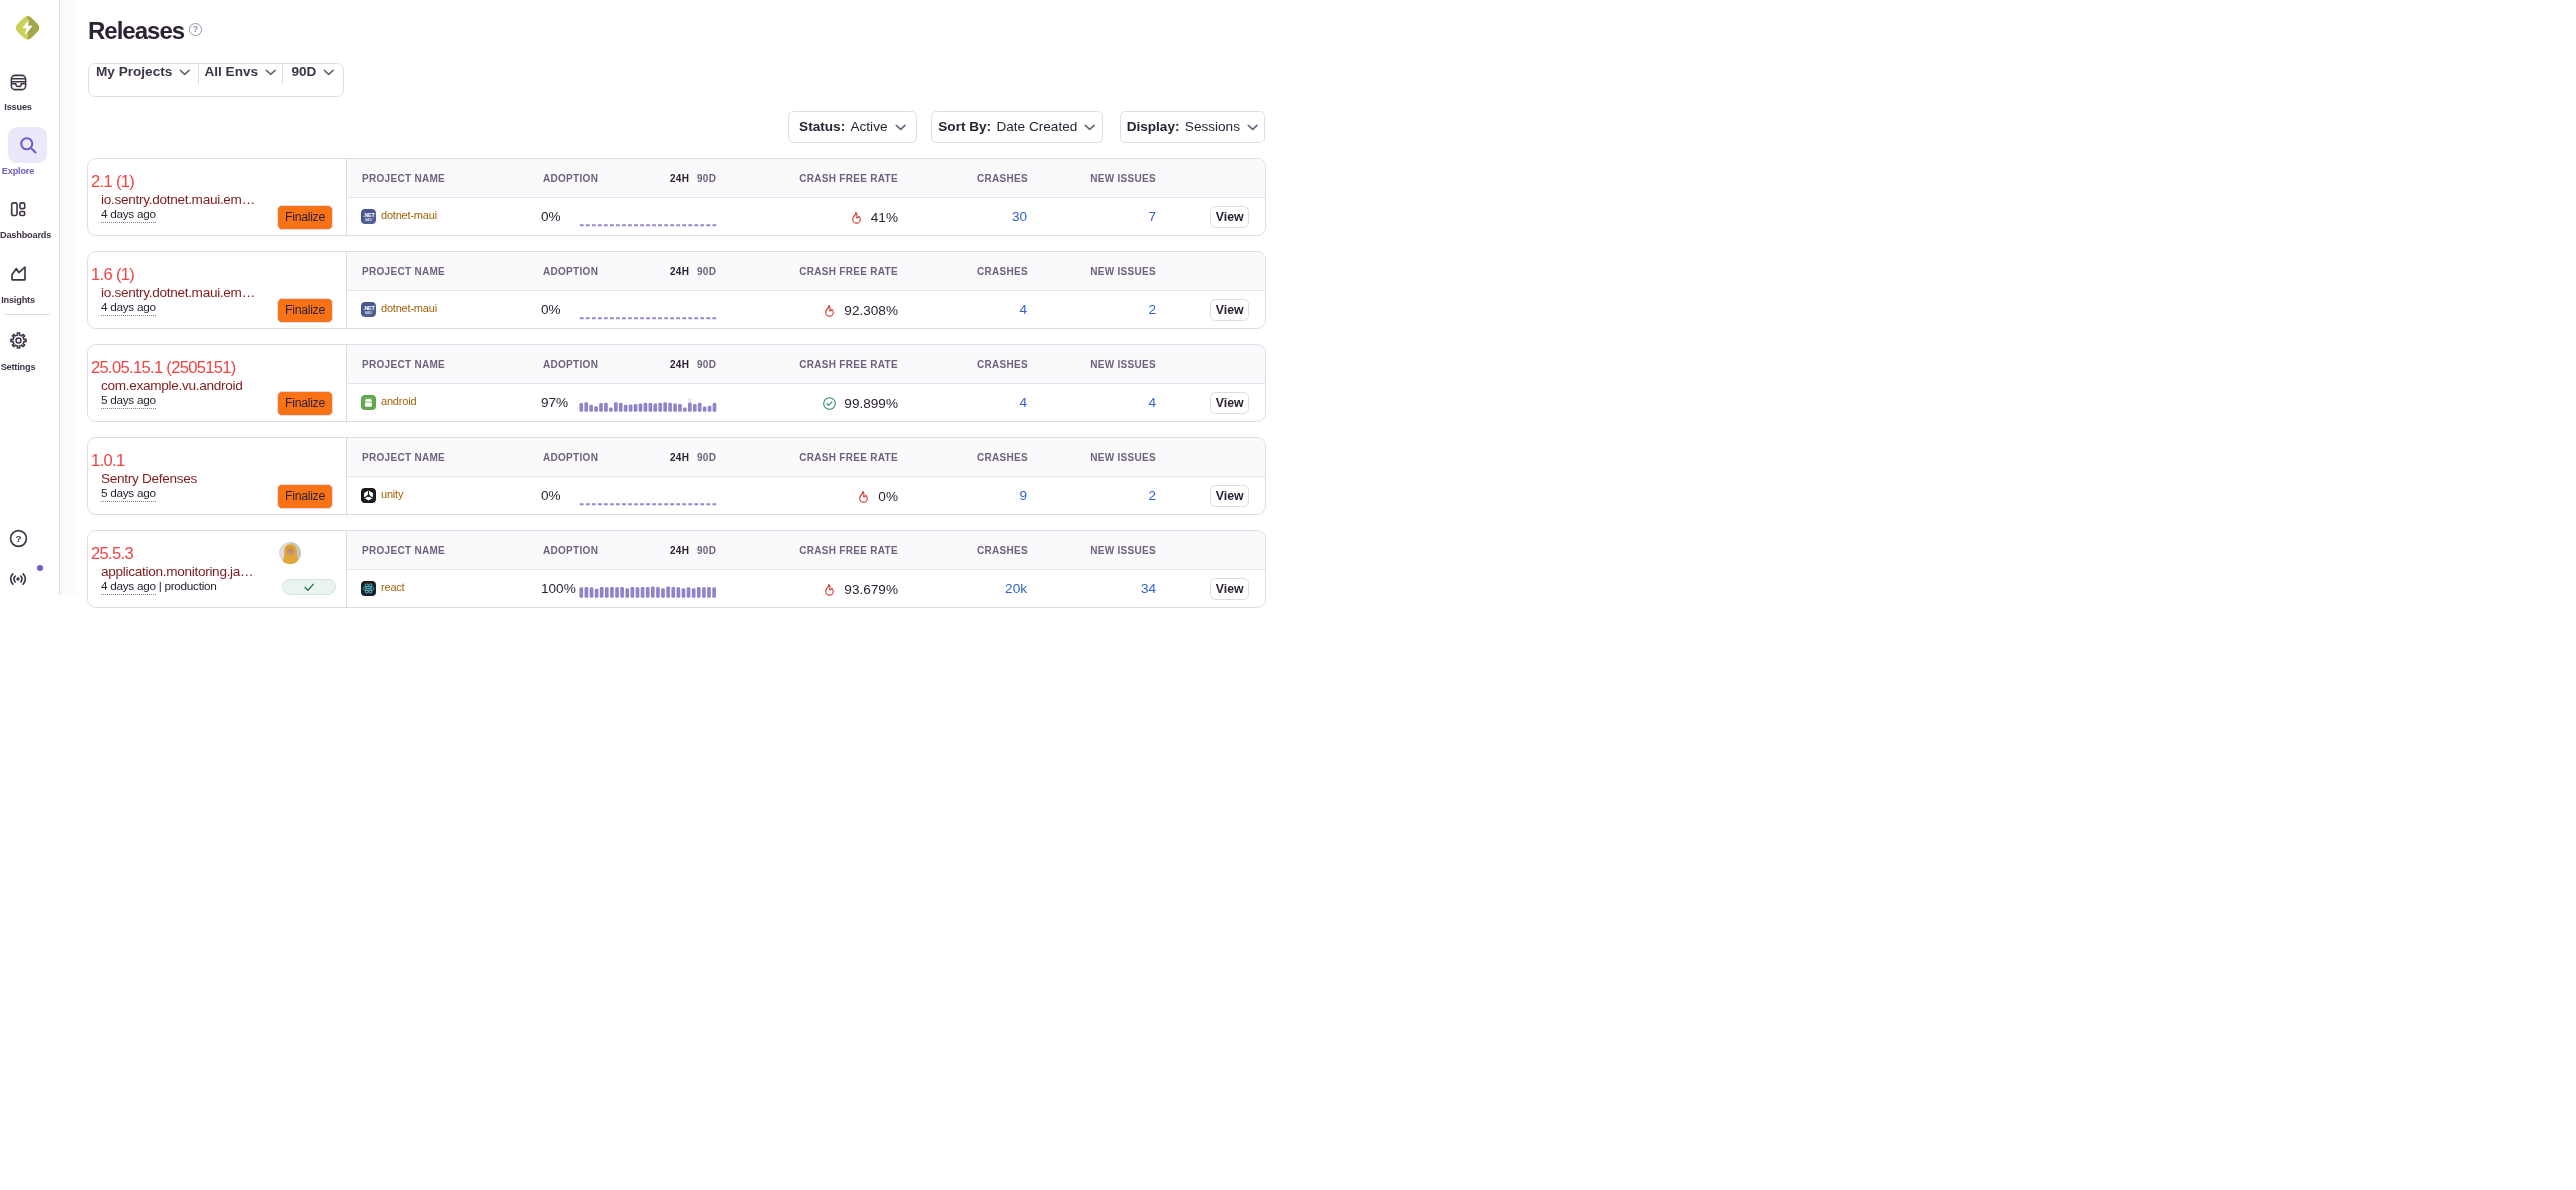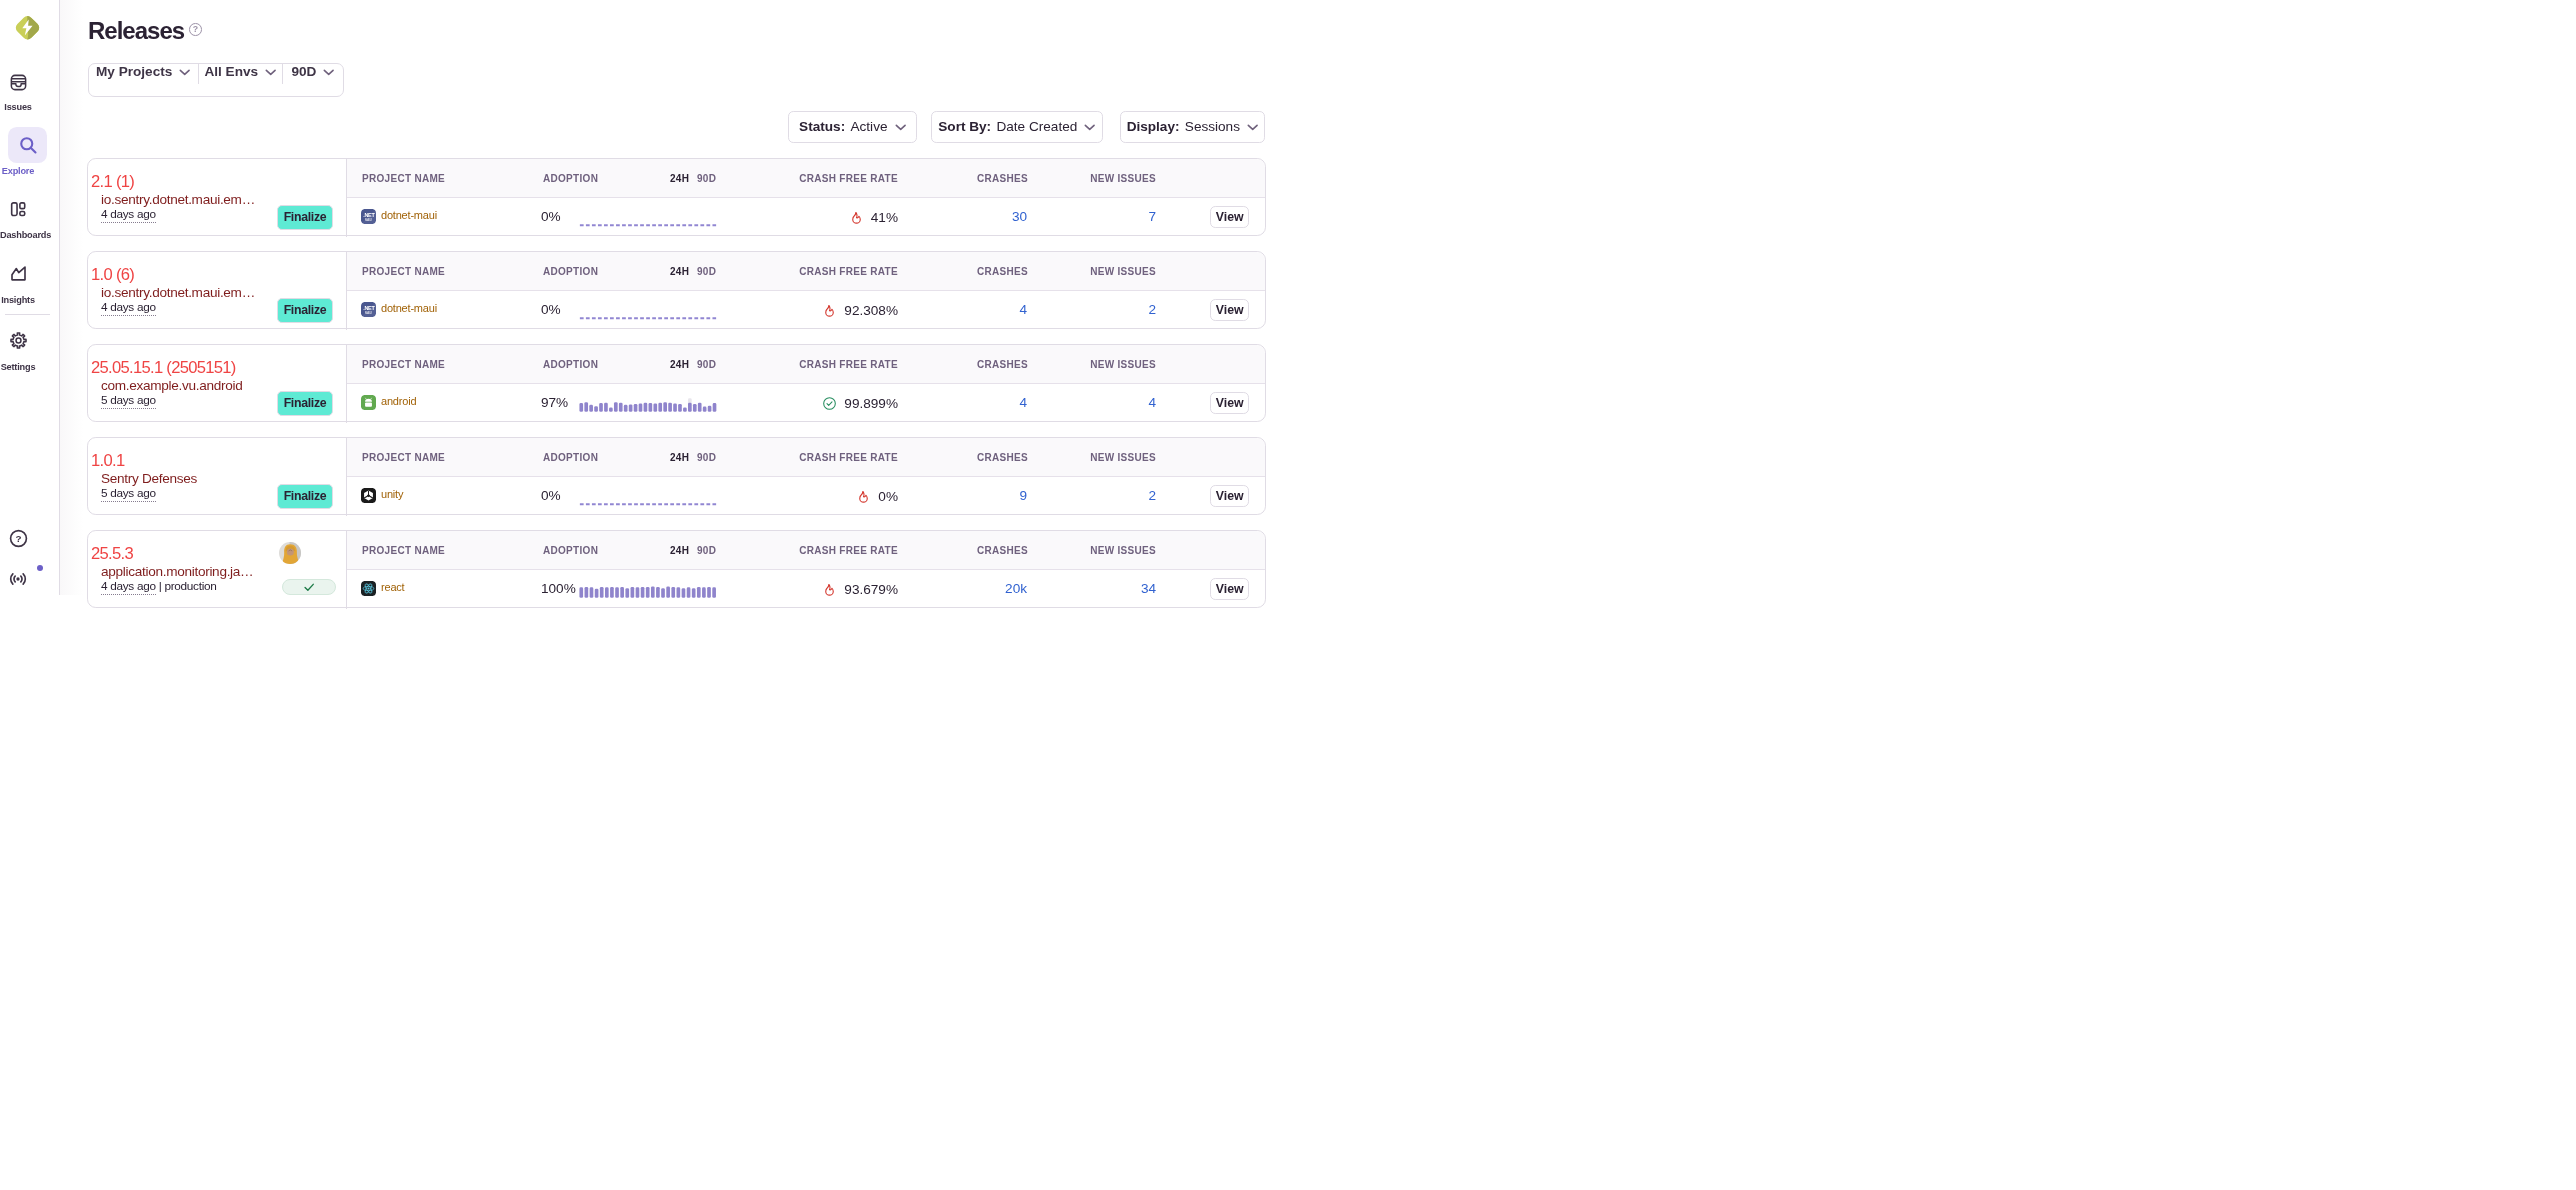--- a/index.html
+++ b/index.html
@@ -25,21 +25,21 @@
   display:flex;align-items:center;justify-content:center;font-size:13.6px;color:#2B2233;}
 .drop b{font-weight:700;margin-right:5.3px;}
 .card{position:absolute;left:27px;width:1179px;height:78px;border:0.9px solid #E0DCE5;border-radius:8.8px;
   background:#fff;}
 .cleft{position:absolute;left:0;top:0;width:259px;height:78px;border-right:0.9px solid #E0DCE5;}
 .ver{position:absolute;left:3px;top:12.7px;font-size:16.6px;letter-spacing:-0.7px;color:#ef4444;}
 .pkg{position:absolute;left:13px;top:33px;font-size:13.6px;letter-spacing:-0.3px;color:#7f1d1d;}
 .rdate{position:absolute;left:13px;top:48px;font-size:11.8px;letter-spacing:-0.3px;color:#2B2233;}
 .rdate .du{border-bottom:1.3px dotted #857c8f;padding-bottom:0.9px;}
 .finbtn{position:absolute;left:189px;top:46px;width:56px;height:24.5px;border:0.9px solid #E0DCE5;border-radius:5px;
-  background:#5eead4;font-size:12.3px;letter-spacing:-0.3px;font-weight:700;color:#2B2233;text-align:center;line-height:23px;}
+  background:#f97316;font-size:12.3px;letter-spacing:-0.3px;font-weight:400;color:#2B2233;text-align:center;line-height:23px;}
 .cright{position:absolute;left:259px;top:0;width:918px;height:78px;}
 .thead{position:absolute;left:0;top:0;width:918px;height:39px;background:#FAF9FB;
   border-bottom:0.9px solid #E6E1EA;border-radius:0 8.8px 0 0;}
 .th{position:absolute;top:14px;font-size:10px;font-weight:700;color:#6F617E;letter-spacing:0.3px;}
 .tbody{position:absolute;left:0;top:39px;width:918px;height:38px;}
 .picon{position:absolute;left:14px;top:11.4px;width:15px;height:15px;border-radius:3.5px;}
 .pname{position:absolute;left:34px;top:11.4px;font-size:11px;letter-spacing:-0.2px;color:#a16207;}
 .adopt{position:absolute;left:194px;top:11.4px;font-size:13.6px;color:#2B2233;}
 .dashsvg{position:absolute;left:232px;top:0;}
 .cfr{position:absolute;top:0;height:38px;font-size:13.6px;color:#2B2233;right:367px;display:flex;align-items:center;gap:7px;}
@@ -111,21 +111,21 @@
             <span>41%</span>
           </span>
     <span class="crash">30</span>
     <span class="niss">7</span>
     <div class="viewbtn">View</div>
   </div>
  </div>
 </div>
 <div class="card" style="top:251px;">
  <div class="cleft">
-  <div class="ver">1.0 (6)</div>
+  <div class="ver">1.6 (1)</div>
   <div class="pkg">io.sentry.dotnet.maui.em…</div>
   <div class="rdate"><span class="du">4 days ago</span></div>
   <div class="finbtn">Finalize</div>
  </div>
  <div class="cright">
   <div class="thead">
     <span class="th" style="left:15px;">PROJECT NAME</span>
     <span class="th" style="left:196px;">ADOPTION</span>
     <span class="th" style="left:323px;color:#2B2233;">24H</span>
     <span class="th" style="left:350px;">90D</span>

